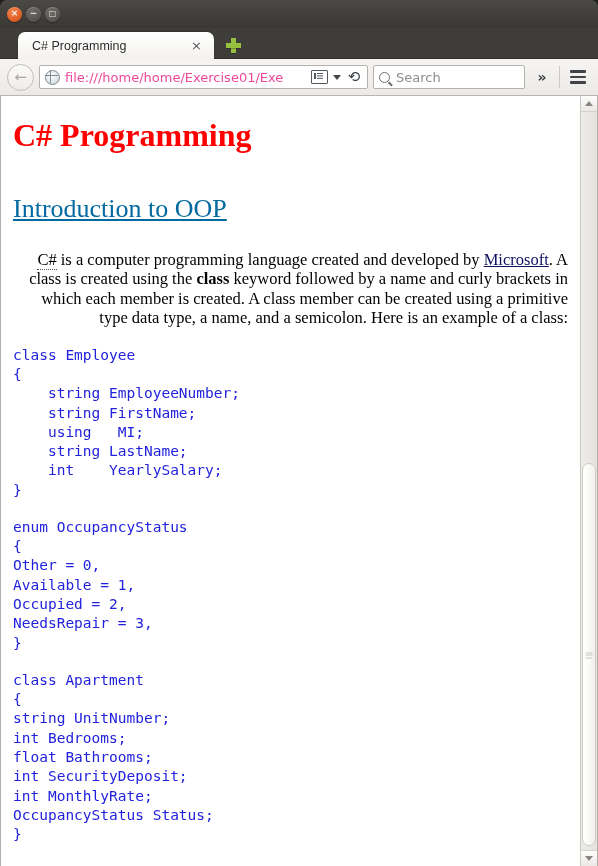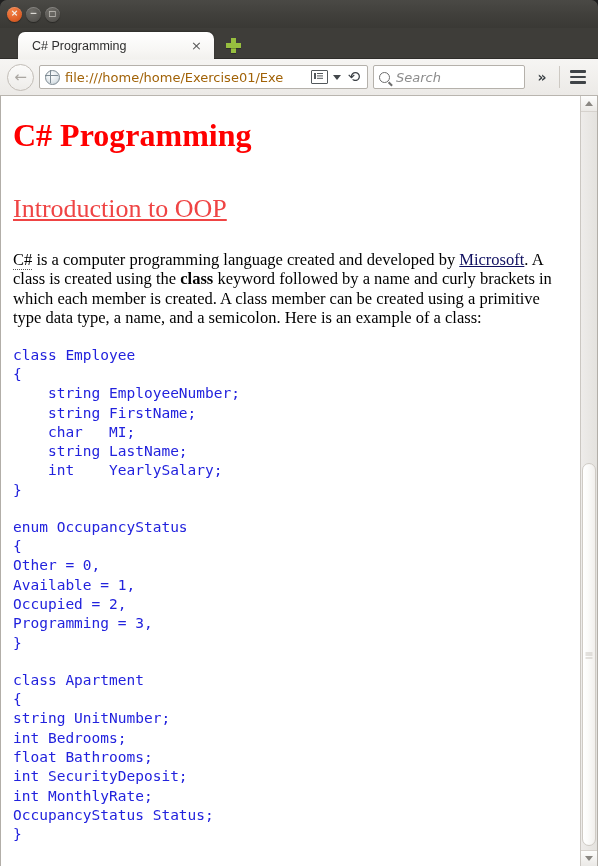--- a/index.html
+++ b/index.html
@@ -168,21 +168,21 @@
   }
   .globe-icon:before{
     content:""; position:absolute; left:-1px; top:4.3px; width:13px; height:1.2px; background:#7d8a93;
   }
   .globe-icon:after{
     content:""; position:absolute; left:4.3px; top:-1px; width:1.2px; height:13px; background:#7d8a93;
   }
   .url-text {
     flex: 1;
     font-size: 13px;
-    color: #a16207;
+    color: #ec4899;
     white-space: nowrap;
     overflow: hidden;
     min-width: 0;
     font-family: "DejaVu Sans", sans-serif;
   }
   .reader-icon {
     width: 15px; height: 12px;
     border: 1.4px solid #53585c;
     border-radius: 1px;
     position: relative;
@@ -217,21 +217,20 @@
     height: 24px;
     background: #ffffff;
     border: 1px solid #b5b1ab;
     border-radius: 2px;
     display: flex;
     align-items: center;
     padding: 0 5px;
     box-sizing: border-box;
     gap: 6px;
     flex: none;
-    font-style: italic;
   }
   .search-icon {
     width: 9px; height: 9px;
     border: 1.5px solid #6d6d6d;
     border-radius: 50%;
     position: relative;
     flex: none;
   }
   .search-icon:after {
     content:""; position:absolute; right:-4px; bottom:-3px;
@@ -281,30 +280,30 @@
     margin: 12px 0 0 0;
     line-height: 1.1;
   }
   h2.section-link-wrap {
     margin: 42px 0 0 0;
     font-size: 26px;
     font-weight: normal;
     line-height: 1.1;
   }
   a.section-link {
-    color: #ef4444;
+    color: #0369a1;
     text-decoration: underline;
     font-family: "Liberation Serif", serif;
   }
   p.body-par {
     font-size: 16.5px;
     line-height: 1.18;
     margin: 26px 0 0 0;
     color: #000000;
-    text-align: left;
+    text-align: right;
   }
   p.body-par.tight { margin-top: 22px; }
   abbr.dotted {
     text-decoration: none;
     border-bottom: 1px dotted #555;
   }
   a.inline-link {
     color: #101060;
     text-decoration: underline;
   }
@@ -417,32 +416,32 @@
       <h2 class="section-link-wrap">
         <a class="section-link" href="#">Introduction to OOP</a>
       </h2>
 
       <p class="body-par"><abbr class="dotted">C#</abbr><span> is a computer programming language created and developed by </span><a class="inline-link" href="#">Microsoft</a><span>. A class is created using the </span><b class="kw">class</b><span> keyword followed by a name and curly brackets in which each member is created. A class member can be created using a primitive type data type, a name, and a semicolon. Here is an example of a class:</span></p>
 
       <pre class="code">class Employee
 {
     string EmployeeNumber;
     string FirstName;
-    char   MI;
+    using   MI;
     string LastName;
     int    YearlySalary;
 }</pre>
 
 
       <pre class="code">enum OccupancyStatus
 {
 Other = 0,
 Available = 1,
 Occupied = 2,
-Programming = 3,
+NeedsRepair = 3,
 }</pre>
 
       <pre class="code">class Apartment
 {
 string UnitNumber;
 int Bedrooms;
 float Bathrooms;
 int SecurityDeposit;
 int MonthlyRate;
 OccupancyStatus Status;

